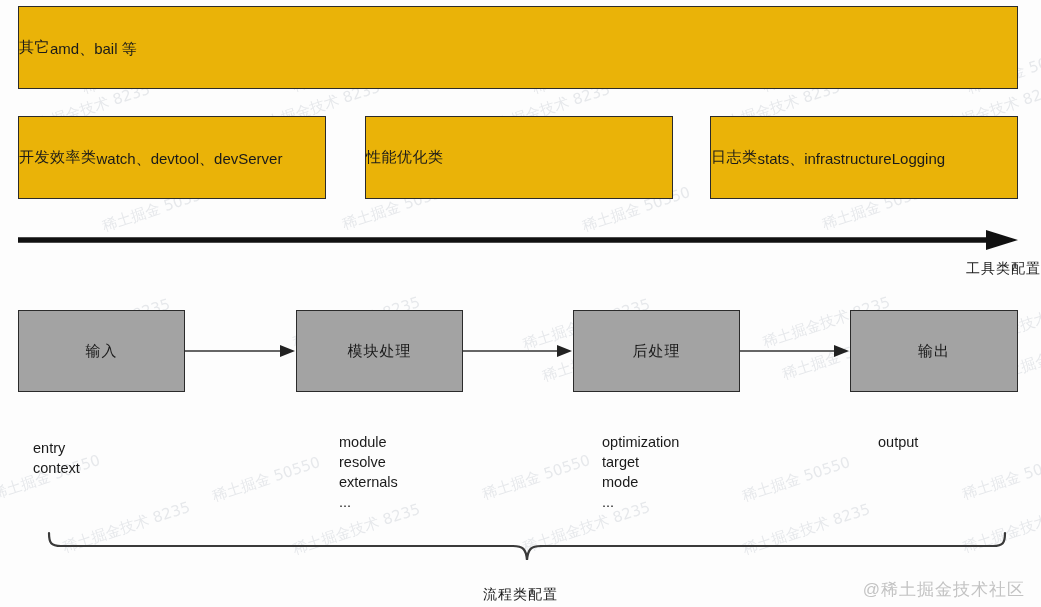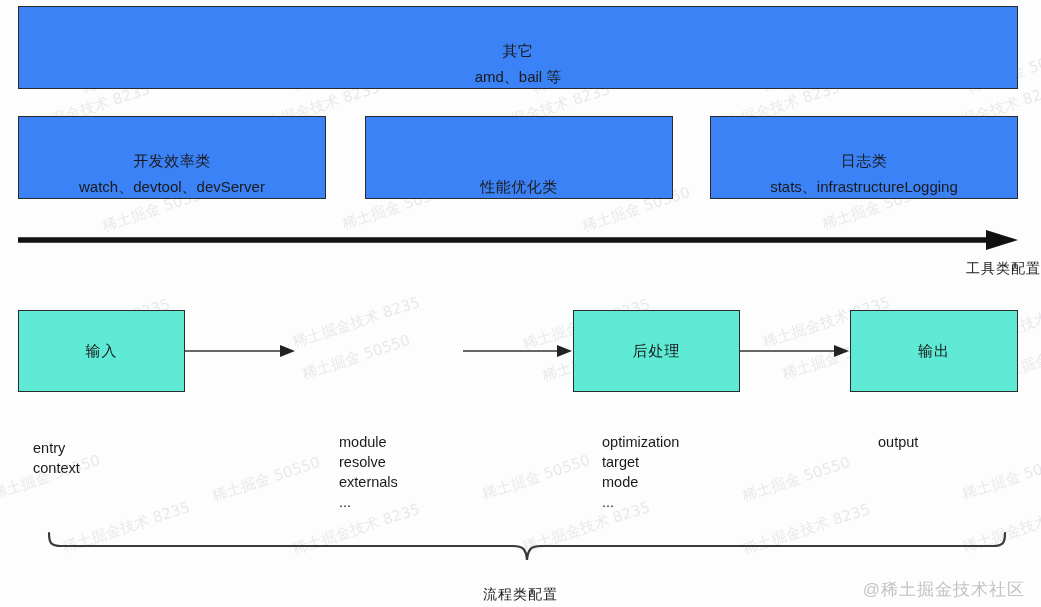--- a/index.html
+++ b/index.html
@@ -17,44 +17,44 @@
     height: 607px;
     background: #fdfdfd;
     overflow: hidden;
   }
 
   
   .box {
     position: absolute;
     box-sizing: border-box;
     border: 1.6px solid #2b2b2b;
-    background: #3b82f6;
+    background: #eab308;
     display: flex;
-    flex-direction: column;
+    flex-direction: row;
     align-items: center;
-    justify-content: flex-end;
+    justify-content: flex-start;
     text-align: center;
     line-height: 1.5;
   }
   .box .title-cn {
     font-size: 15px;
     color: #1a1a1a;
     letter-spacing: 0.5px;
   }
   .box .subtitle {
     font-size: 15px;
     color: #1a1a1a;
     margin-top: 3px;
     white-space: nowrap;
   }
   .flow-box {
     position: absolute;
     box-sizing: border-box;
     border: 1.6px solid #2b2b2b;
-    background: #5eead4;
+    background: #a3a3a3;
     display: flex;
     align-items: center;
     justify-content: center;
     font-size: 15px;
     letter-spacing: 1px;
   }
 
   
   .big-arrow {
     position: absolute;
@@ -186,20 +186,23 @@
     <line x1="0" y1="12" x2="972" y2="12" stroke="#111111" stroke-width="5.5"></line>
     <polygon points="968,2 1000,12 968,22" fill="#111111"></polygon>
   </svg>
 
   <div class="arrow-label" style="left:0px; top:260px; width:1041px;">工具类配置</div>
 
   <div class="flow-box" style="left:18px; top:310px; width:167px; height:82px;">
     <span>输入</span>
   </div>
 
+  <div class="flow-box" style="left:296px; top:310px; width:167px; height:82px;">
+    <span>模块处理</span>
+  </div>
 
   <div class="flow-box" style="left:850px; top:310px; width:168px; height:82px;">
     <span>输出</span>
   </div>
 
   <div class="flow-box" style="left:573px; top:310px; width:167px; height:82px;">
     <span>后处理</span>
   </div>
 
   <svg class="connector" style="left:185px; top:343px;" width="111" height="16" viewBox="0 0 111 16">

